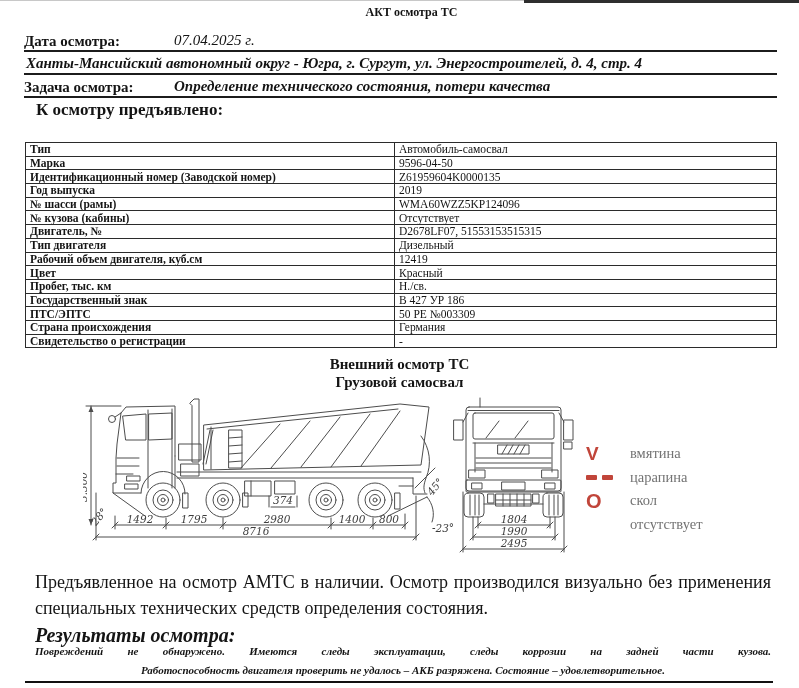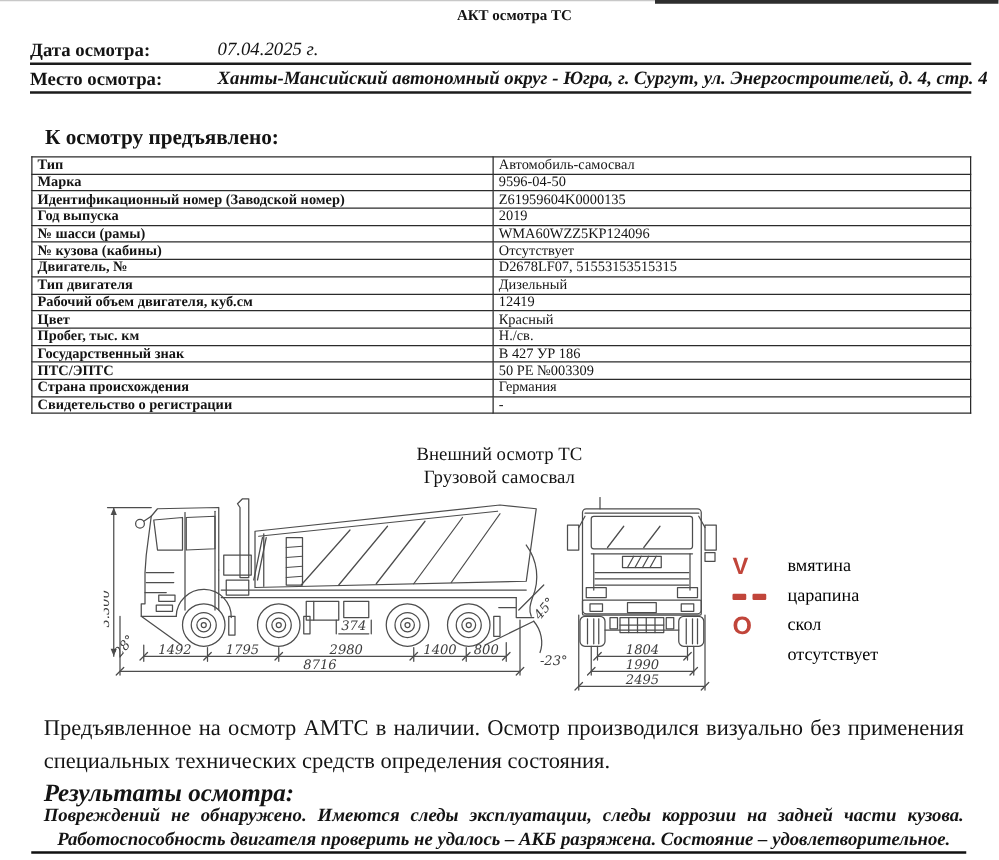--- a/index.html
+++ b/index.html
@@ -16,69 +16,72 @@
   .info{position:absolute;top:29px;left:24px;width:753px;}
   .info-row{display:flex;align-items:flex-end;border-bottom:2px solid #1c1c1c;
             height:20px;padding-top:1px;}
   .info-label{width:148px;flex:0 0 148px;font-weight:bold;font-size:15px;line-height:1.2;}
   .info-value{font-style:italic;font-weight:bold;font-size:15px;line-height:1.25;
               white-space:nowrap;padding-left:2px;}
   .info-value.light{font-weight:normal;}
 
   .section-heading{position:absolute;top:100px;left:36px;font-weight:bold;font-size:17px;}
 
-  table.specs{position:absolute;top:125px;left:25px;width:752px;border-collapse:collapse;
+  table.specs{position:absolute;top:142px;left:25px;width:752px;border-collapse:collapse;
               table-layout:fixed;}
   table.specs td{border:1px solid #2b2b2b;font-size:11.5px;height:12.7px;
                  padding:0 4px;line-height:1.05;overflow:hidden;white-space:nowrap;}
   td.lab{font-weight:bold;width:360px;}
 
-  .insp-title{position:absolute;left:0;width:799px;text-align:center;font-weight:normal;font-size:15px;}
+  .insp-title{position:absolute;left:0;width:799px;text-align:center;font-weight:bold;font-size:15px;}
   .t1{top:356px;} .t2{top:374px;}
 
   .drawing{position:absolute;top:394px;left:0;width:799px;height:172px;}
   svg.side{position:absolute;left:83px;top:2px;}
   svg.front{position:absolute;left:446px;top:2px;}
   .dimtxt{font-family:"DejaVu Serif", serif;font-style:italic;font-size:10.5px;fill:#3d3d3d;}
 
   .legend{position:absolute;left:586px;top:48px;}
   .legend-row{display:flex;align-items:center;height:23.5px;}
   .legend-sym{width:44px;flex:0 0 44px;display:flex;align-items:center;}
   .legend-v{font-weight:bold;font-size:19px;color:#c1453a;line-height:1;font-family:"Liberation Sans", sans-serif;}
   .legend-o{font-weight:bold;font-size:20px;color:#c1453a;line-height:1;font-family:"Liberation Sans", sans-serif;}
   .dash{width:11px;height:4.5px;background:#c1453a;border-radius:1px;margin-right:5px;display:inline-block;}
-  .legend-label{font-size:14.5px;color:#000000;}
+  .legend-label{font-size:14.5px;color:#737373;}
 
   .para{position:absolute;top:569px;left:35px;width:736px;font-size:18px;
         text-align:justify;line-height:1.45;}
   .results-heading{position:absolute;top:624px;left:35px;font-weight:bold;font-size:20px;font-style:italic;}
   .result-line{position:absolute;left:35px;width:736px;font-weight:bold;font-style:italic;
-               font-size:15px;line-height:1.3;}
+               font-size:11px;line-height:1.3;}
   .r1{top:644px;text-align:justify;text-align-last:justify;}
   .r2{top:663px;text-align:center;}
   .bottom-rule{position:absolute;top:681px;left:25px;width:748px;border-top:2px solid #111;}
 </style>
 </head>
 <body>
 
 <div id="page">
 
   <div class="top-thin"></div>
   <div class="top-dark"></div>
 
   <div class="doc-title">АКТ осмотра ТС</div>
 
   <div class="info">
     <div class="info-row">
       <span class="info-label">Дата осмотра:</span>
       <span class="info-value light">07.04.2025 г.</span>
     </div>
     <div class="info-row">
-      <span class="info-label">Место осмотра:</span>
       <span class="info-value">Ханты-Мансийский автономный округ - Югра, г. Сургут, ул. Энергостроителей, д. 4, стр. 4</span>
+    </div>
+    <div class="info-row">
+      <span class="info-label">Задача осмотра:</span>
+      <span class="info-value">Определение технического состояния, потери качества</span>
     </div>
   </div>
 
   <div class="section-heading">К осмотру предъявлено:</div>
 
   <table class="specs">
     <tbody>
       <tr>
           <td class="lab">Тип</td>
           <td>Автомобиль-самосвал</td>

